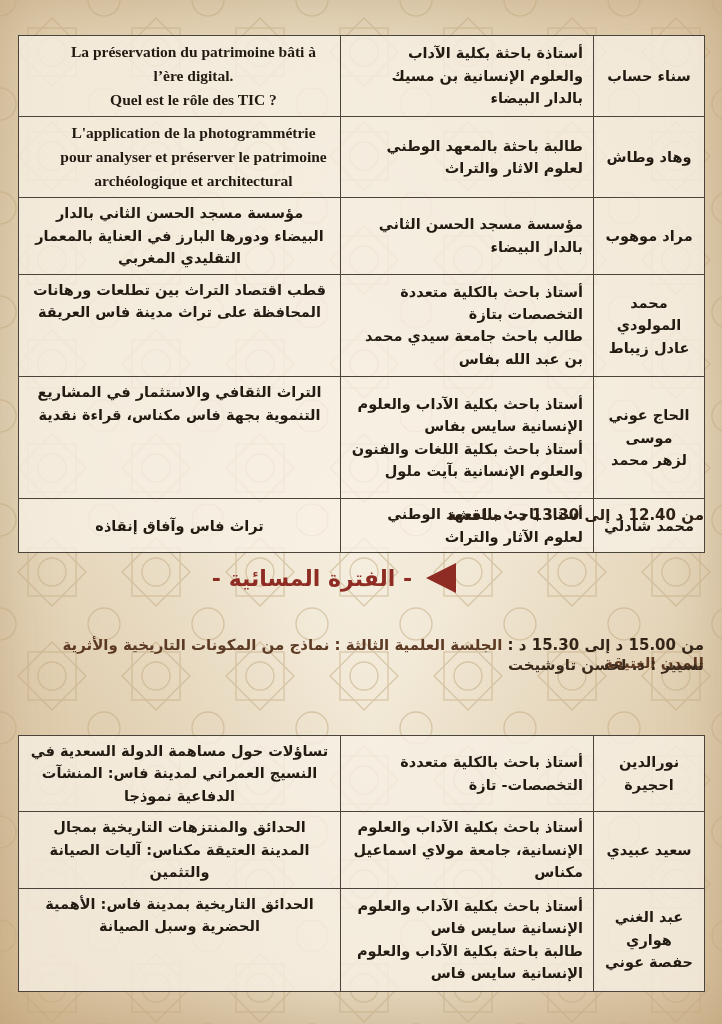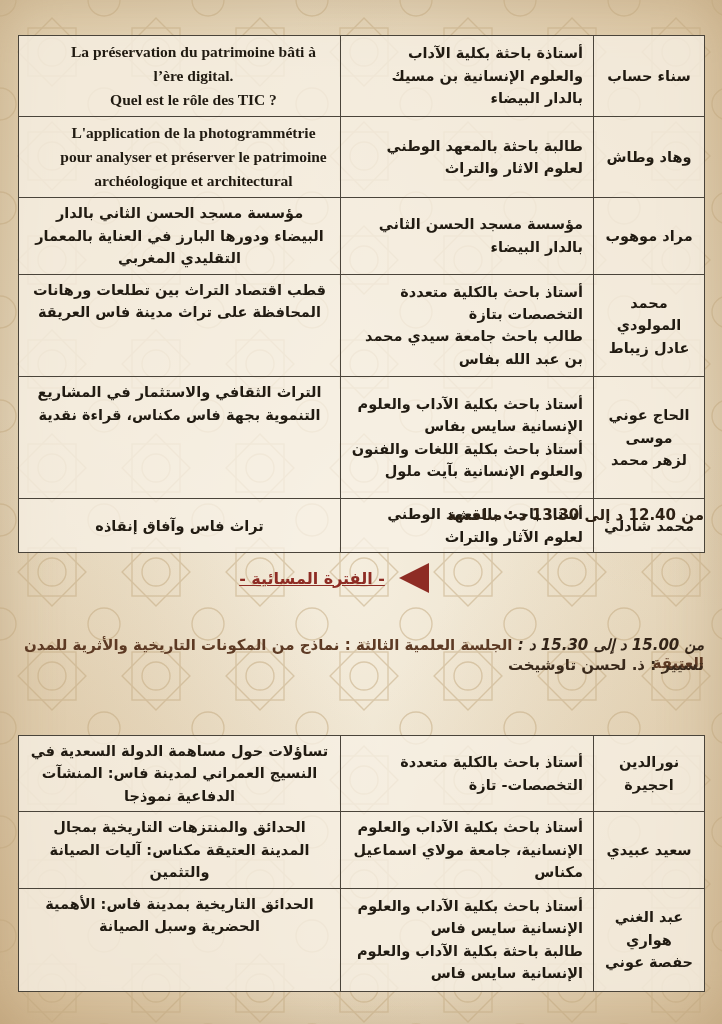--- a/index.html
+++ b/index.html
@@ -70,30 +70,30 @@
     gap:14px;direction:rtl;
     transform:translateX(-27px);
   }
   .section-header .arrow{
     width:0;height:0;
     border-top:15px solid transparent;
     border-bottom:15px solid transparent;
     border-right:30px solid #8e2c24;
   }
   .section-header .label{
-    font-size:16px;font-weight:bold;color:#8e2c24;text-decoration:underline;
+    font-size:22px;font-weight:bold;color:#8e2c24;
   }
 
   .session-line{
     position:absolute;right:18px;
     font-size:15px;font-weight:bold;
     direction:rtl;text-align:right;color:#3a2a1c;
   }
   .session-main{top:636px;width:686px;}
-  .session-main .prefix{color:#332418;font-style:italic;}
+  .session-main .prefix{color:#332418;}
   .session-main .stitle{color:#5d3a24;}
   .session-mod{top:656px;}
   .session-rap{top:702px;}
 </style>
 </head>
 <body>
 
 <div class="page">
 
   <svg class="bg-pattern" xmlns="http://www.w3.org/2000/svg">

